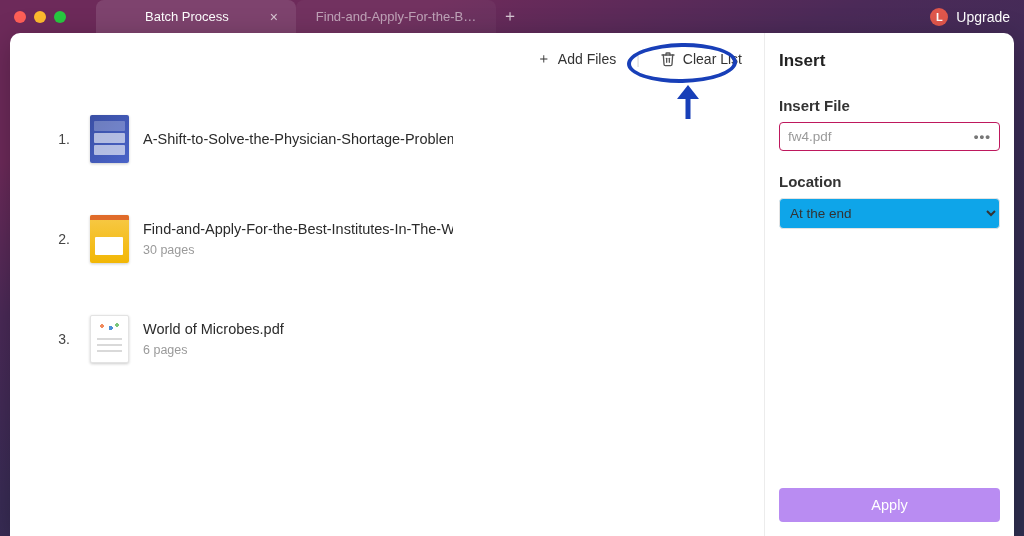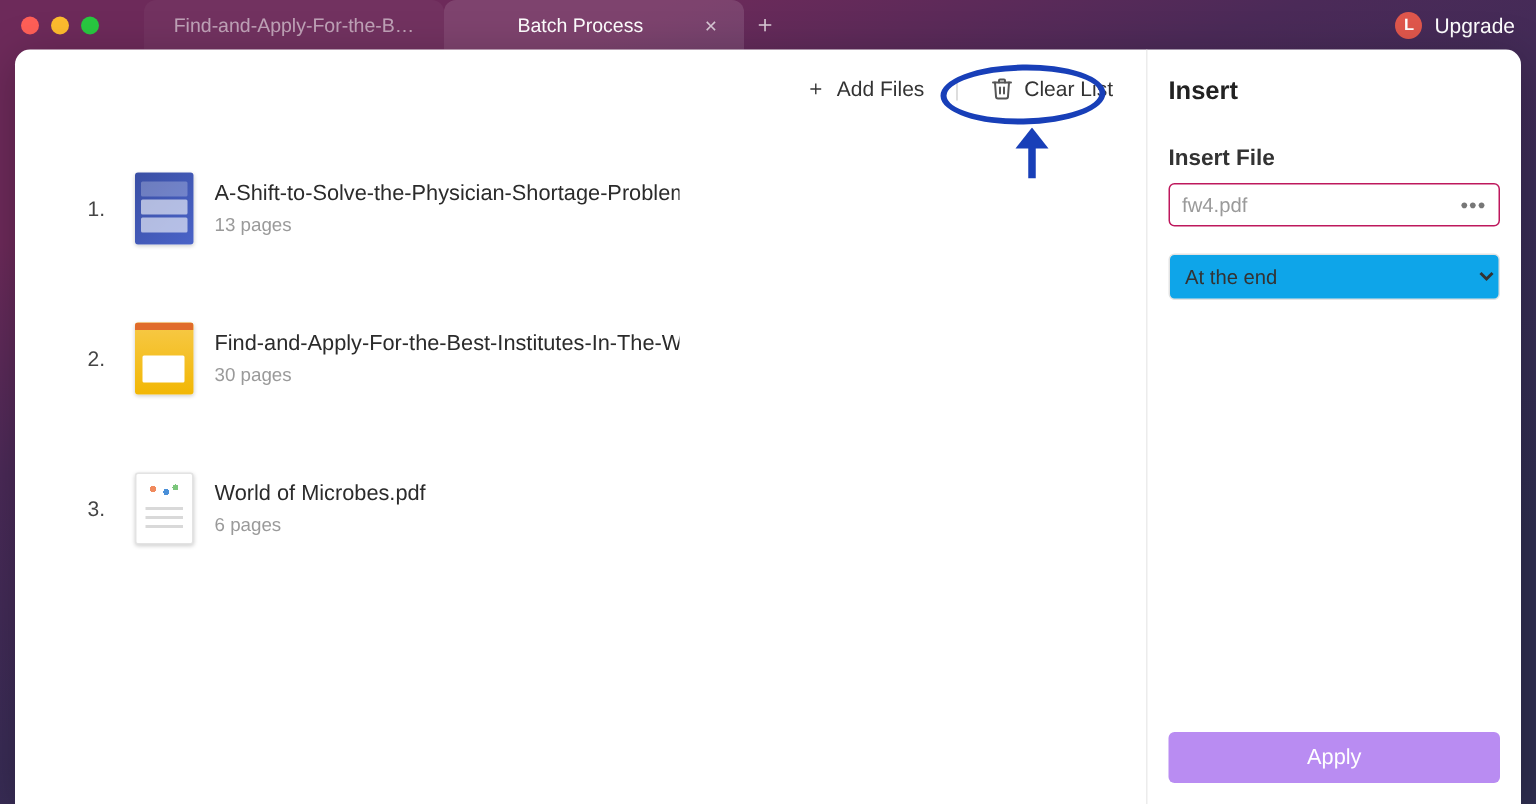--- a/index.html
+++ b/index.html
@@ -199,26 +199,26 @@
 </head>
 <body>
 
 <div class="titlebar">
   <div class="traffic-lights">
     <div class="dot red"></div>
     <div class="dot yellow"></div>
     <div class="dot green"></div>
   </div>
   <div class="tabs">
-    <div class="tab inactive">
-      <span class="tab-title">Find-and-Apply-For-the-B…</span>
-    </div>
     <div class="tab active">
       <span class="tab-title">Batch Process</span>
       <span class="tab-close">×</span>
+    </div>
+    <div class="tab inactive">
+      <span class="tab-title">Find-and-Apply-For-the-B…</span>
     </div>
     <div class="new-tab">＋</div>
   </div>
   <div class="upgrade">
     <div class="avatar">L</div>
     <span>Upgrade</span>
   </div>
 </div>
 
 <div class="workspace">
@@ -252,21 +252,20 @@
       </svg>
     </div>
 
     <div class="file-list">
 
       <div class="file-row">
         <span class="row-num">1.</span>
         <div class="thumb c1"></div>
         <div class="file-meta">
           <div class="file-name">A-Shift-to-Solve-the-Physician-Shortage-Problem-ar</div>
-          <div class="file-pages">13 pages</div>
         </div>
       </div>
 
       <div class="file-row">
         <span class="row-num">2.</span>
         <div class="thumb c2"></div>
         <div class="file-meta">
           <div class="file-name">Find-and-Apply-For-the-Best-Institutes-In-The-World</div>
           <div class="file-pages">30 pages</div>
         </div>
@@ -286,20 +285,21 @@
 
   <div class="sidepanel">
     <div class="panel-title">Insert</div>
 
     <div class="field-label">Insert File</div>
     <div class="file-picker">
       <span>fw4.pdf</span>
       <span class="dots">•••</span>
     </div>
 
+    <div class="field-label">Location</div>
     <select class="location">
       <option>At the end</option>
     </select>
 
     <div class="spacer"></div>
     <div class="apply-btn">
       <span>Apply</span>
     </div>
   </div>
 

